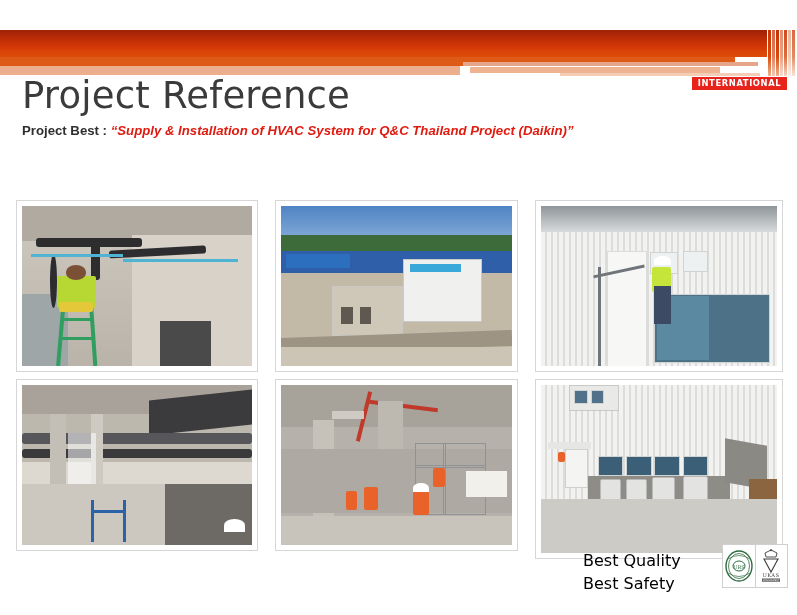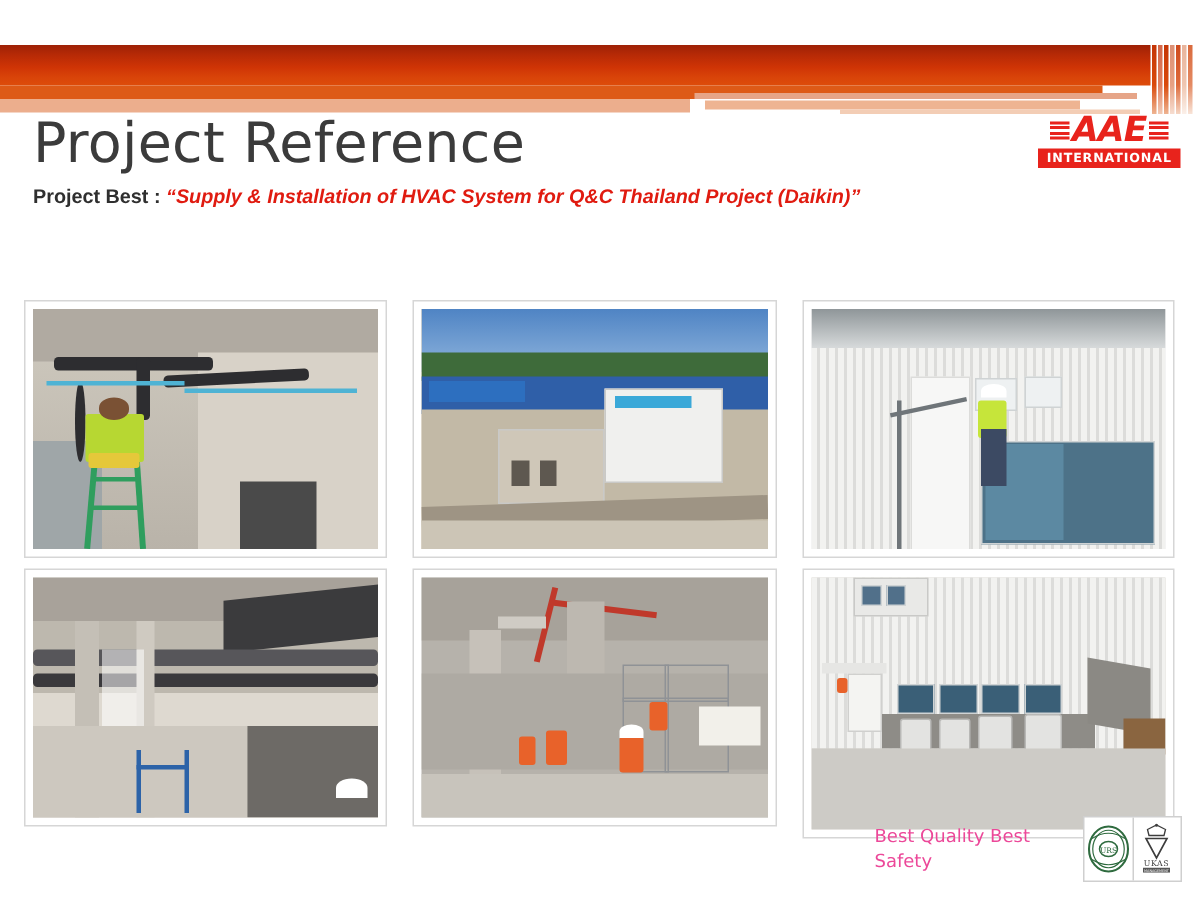--- a/index.html
+++ b/index.html
@@ -164,22 +164,22 @@
   #photo-4 { left: 16px;  top: 379px; width: 242px; height: 172px; }
   #photo-5 { left: 275px; top: 379px; width: 243px; height: 172px; }
   #photo-6 { left: 535px; top: 379px; width: 248px; height: 180px; }
 
   
   #footer-text {
     position: absolute;
     left: 583px;
     top: 549px;
     width: 135px;
-    font-size: 12px;
-    color: #ec4899;
+    font-size: 16px;
+    color: #000000;
     line-height: 1.45;
     font-family: "DejaVu Sans", sans-serif;
   }
   #cert-logos {
     position: absolute;
     left: 722px;
     top: 544px;
     width: 66px;
     height: 44px;
     display: flex;
@@ -237,35 +237,20 @@
 
 <div id="title-block">
   <div id="page-title">Project Reference</div>
 
   <div class="meta-line">
     <span>Project Best : </span><span class="meta-em">“Supply &amp; Installation of HVAC System for Q&amp;C Thailand Project (Daikin)”</span>
   </div>
 </div>
 
 <div id="aae-logo">
-  <div class="logo-row">
-    <span class="bars">
-      <i></i>
-        <i></i>
-        <i></i>
-        <i></i>
-    </span>
-    <span class="aae-text">AAE</span>
-    <span class="bars">
-      <i></i>
-        <i></i>
-        <i></i>
-        <i></i>
-    </span>
-  </div>
   <div class="intl-bar">INTERNATIONAL</div>
 </div>
 
 <div class="photo-frame" id="photo-1">
   <div class="photo-inner" style="background:linear-gradient(to bottom,#cfcabf,#b9b3a9);">
     <div class="slab" style="left:0; top:0; width:100%; height:22%; background:#b0aaa1;"></div>
     <div class="wall" style="left:48%; top:18%; width:52%; height:82%; background:#d8d2c8;"></div>
     <div class="wall" style="left:0; top:55%; width:20%; height:45%; background:#9fa6a8;"></div>
     <div class="duct" style="left:6%; top:20%; width:46%; height:9px;"></div>
     <div class="duct" style="left:30%; top:20%; width:9px; height:26%;"></div>

